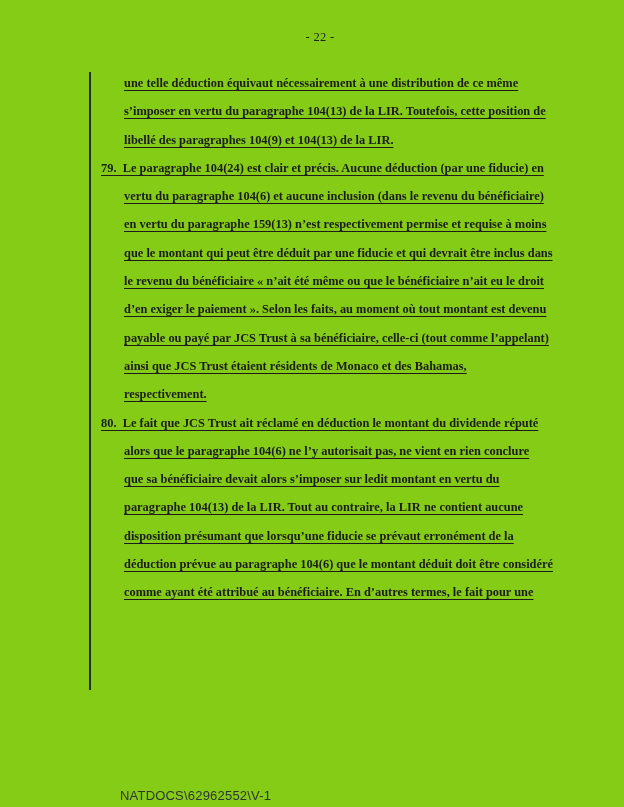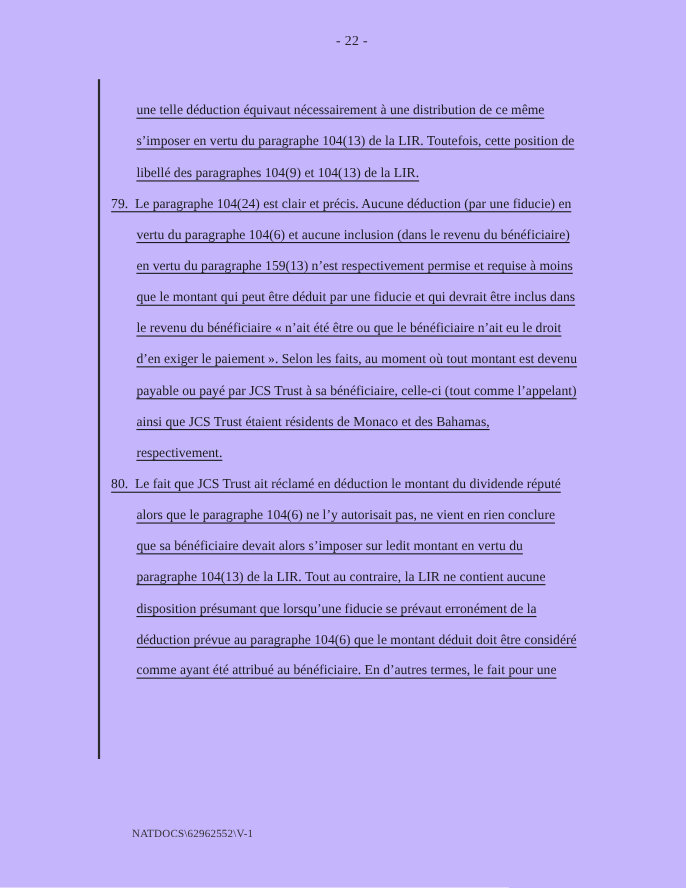--- a/index.html
+++ b/index.html
@@ -4,21 +4,21 @@
 <style>
   html, body {
     margin: 0;
     padding: 0;
     background: #ffffff;
   }
   .page {
     position: relative;
     width: 624px;
     height: 807px;
-    background: #c4b5fd;
+    background: #84cc16;
     overflow: hidden;
     font-family: "Liberation Serif", serif;
     color: #1e1e1e;
   }
   .page-number {
     position: absolute;
     top: 30px;
     left: 0;
     right: 0;
     margin-left: 16px;
@@ -31,45 +31,46 @@
     position: absolute;
     left: 89px;
     top: 72px;
     width: 1.5px;
     height: 618px;
     background: #2b2b2b;
   }
   .content {
     position: absolute;
     left: 101px;
-    top: 86px;
+    top: 69px;
     width: 475px;
+    font-weight: bold;
   }
   .para {
     position: relative;
     padding-left: 23px;
   }
   .line {
     line-height: 28.3px;
     font-size: 12.4px;
     white-space: nowrap;
     text-decoration: underline;
     text-decoration-thickness: 0.9px;
     text-underline-offset: 2.5px;
     color: #1c1c1c;
   }
   .line.first {
     text-indent: -23px;
   }
   .doc-footer {
     position: absolute;
     left: 120px;
-    top: 753px;
-    font-family: Liberation Serif, serif;
-    font-size: 10px;
+    top: 788px;
+    font-family: Liberation Sans, sans-serif;
+    font-size: 13px;
     letter-spacing: 0.2px;
     color: #333333;
   }
 </style>
 </head>
 <body>
 
 <div class="page">
 
   <div class="page-number">- 22 -</div>
@@ -80,21 +81,21 @@
       <div class="para">
         <div class="line">une telle déduction équivaut nécessairement à une distribution de ce même</div>
         <div class="line">s’imposer en vertu du paragraphe 104(13) de la LIR. Toutefois, cette position de</div>
         <div class="line">libellé des paragraphes 104(9) et 104(13) de la LIR.</div>
       </div>
       <div class="para">
         <div class="line first">79.&nbsp;&nbsp;Le paragraphe 104(24) est clair et précis. Aucune déduction (par une fiducie) en</div>
         <div class="line">vertu du paragraphe 104(6) et aucune inclusion (dans le revenu du bénéficiaire)</div>
         <div class="line">en vertu du paragraphe 159(13) n’est respectivement permise et requise à moins</div>
         <div class="line">que le montant qui peut être déduit par une fiducie et qui devrait être inclus dans</div>
-        <div class="line">le revenu du bénéficiaire « n’ait été être ou que le bénéficiaire n’ait eu le droit</div>
+        <div class="line">le revenu du bénéficiaire « n’ait été même ou que le bénéficiaire n’ait eu le droit</div>
         <div class="line">d’en exiger le paiement ». Selon les faits, au moment où tout montant est devenu</div>
         <div class="line">payable ou payé par JCS Trust à sa bénéficiaire, celle-ci (tout comme l’appelant)</div>
         <div class="line">ainsi que JCS Trust étaient résidents de Monaco et des Bahamas,</div>
         <div class="line">respectivement.</div>
       </div>
       <div class="para">
         <div class="line first">80.&nbsp;&nbsp;Le fait que JCS Trust ait réclamé en déduction le montant du dividende réputé</div>
         <div class="line">alors que le paragraphe 104(6) ne l’y autorisait pas, ne vient en rien conclure</div>
         <div class="line">que sa bénéficiaire devait alors s’imposer sur ledit montant en vertu du</div>
         <div class="line">paragraphe 104(13) de la LIR. Tout au contraire, la LIR ne contient aucune</div>

